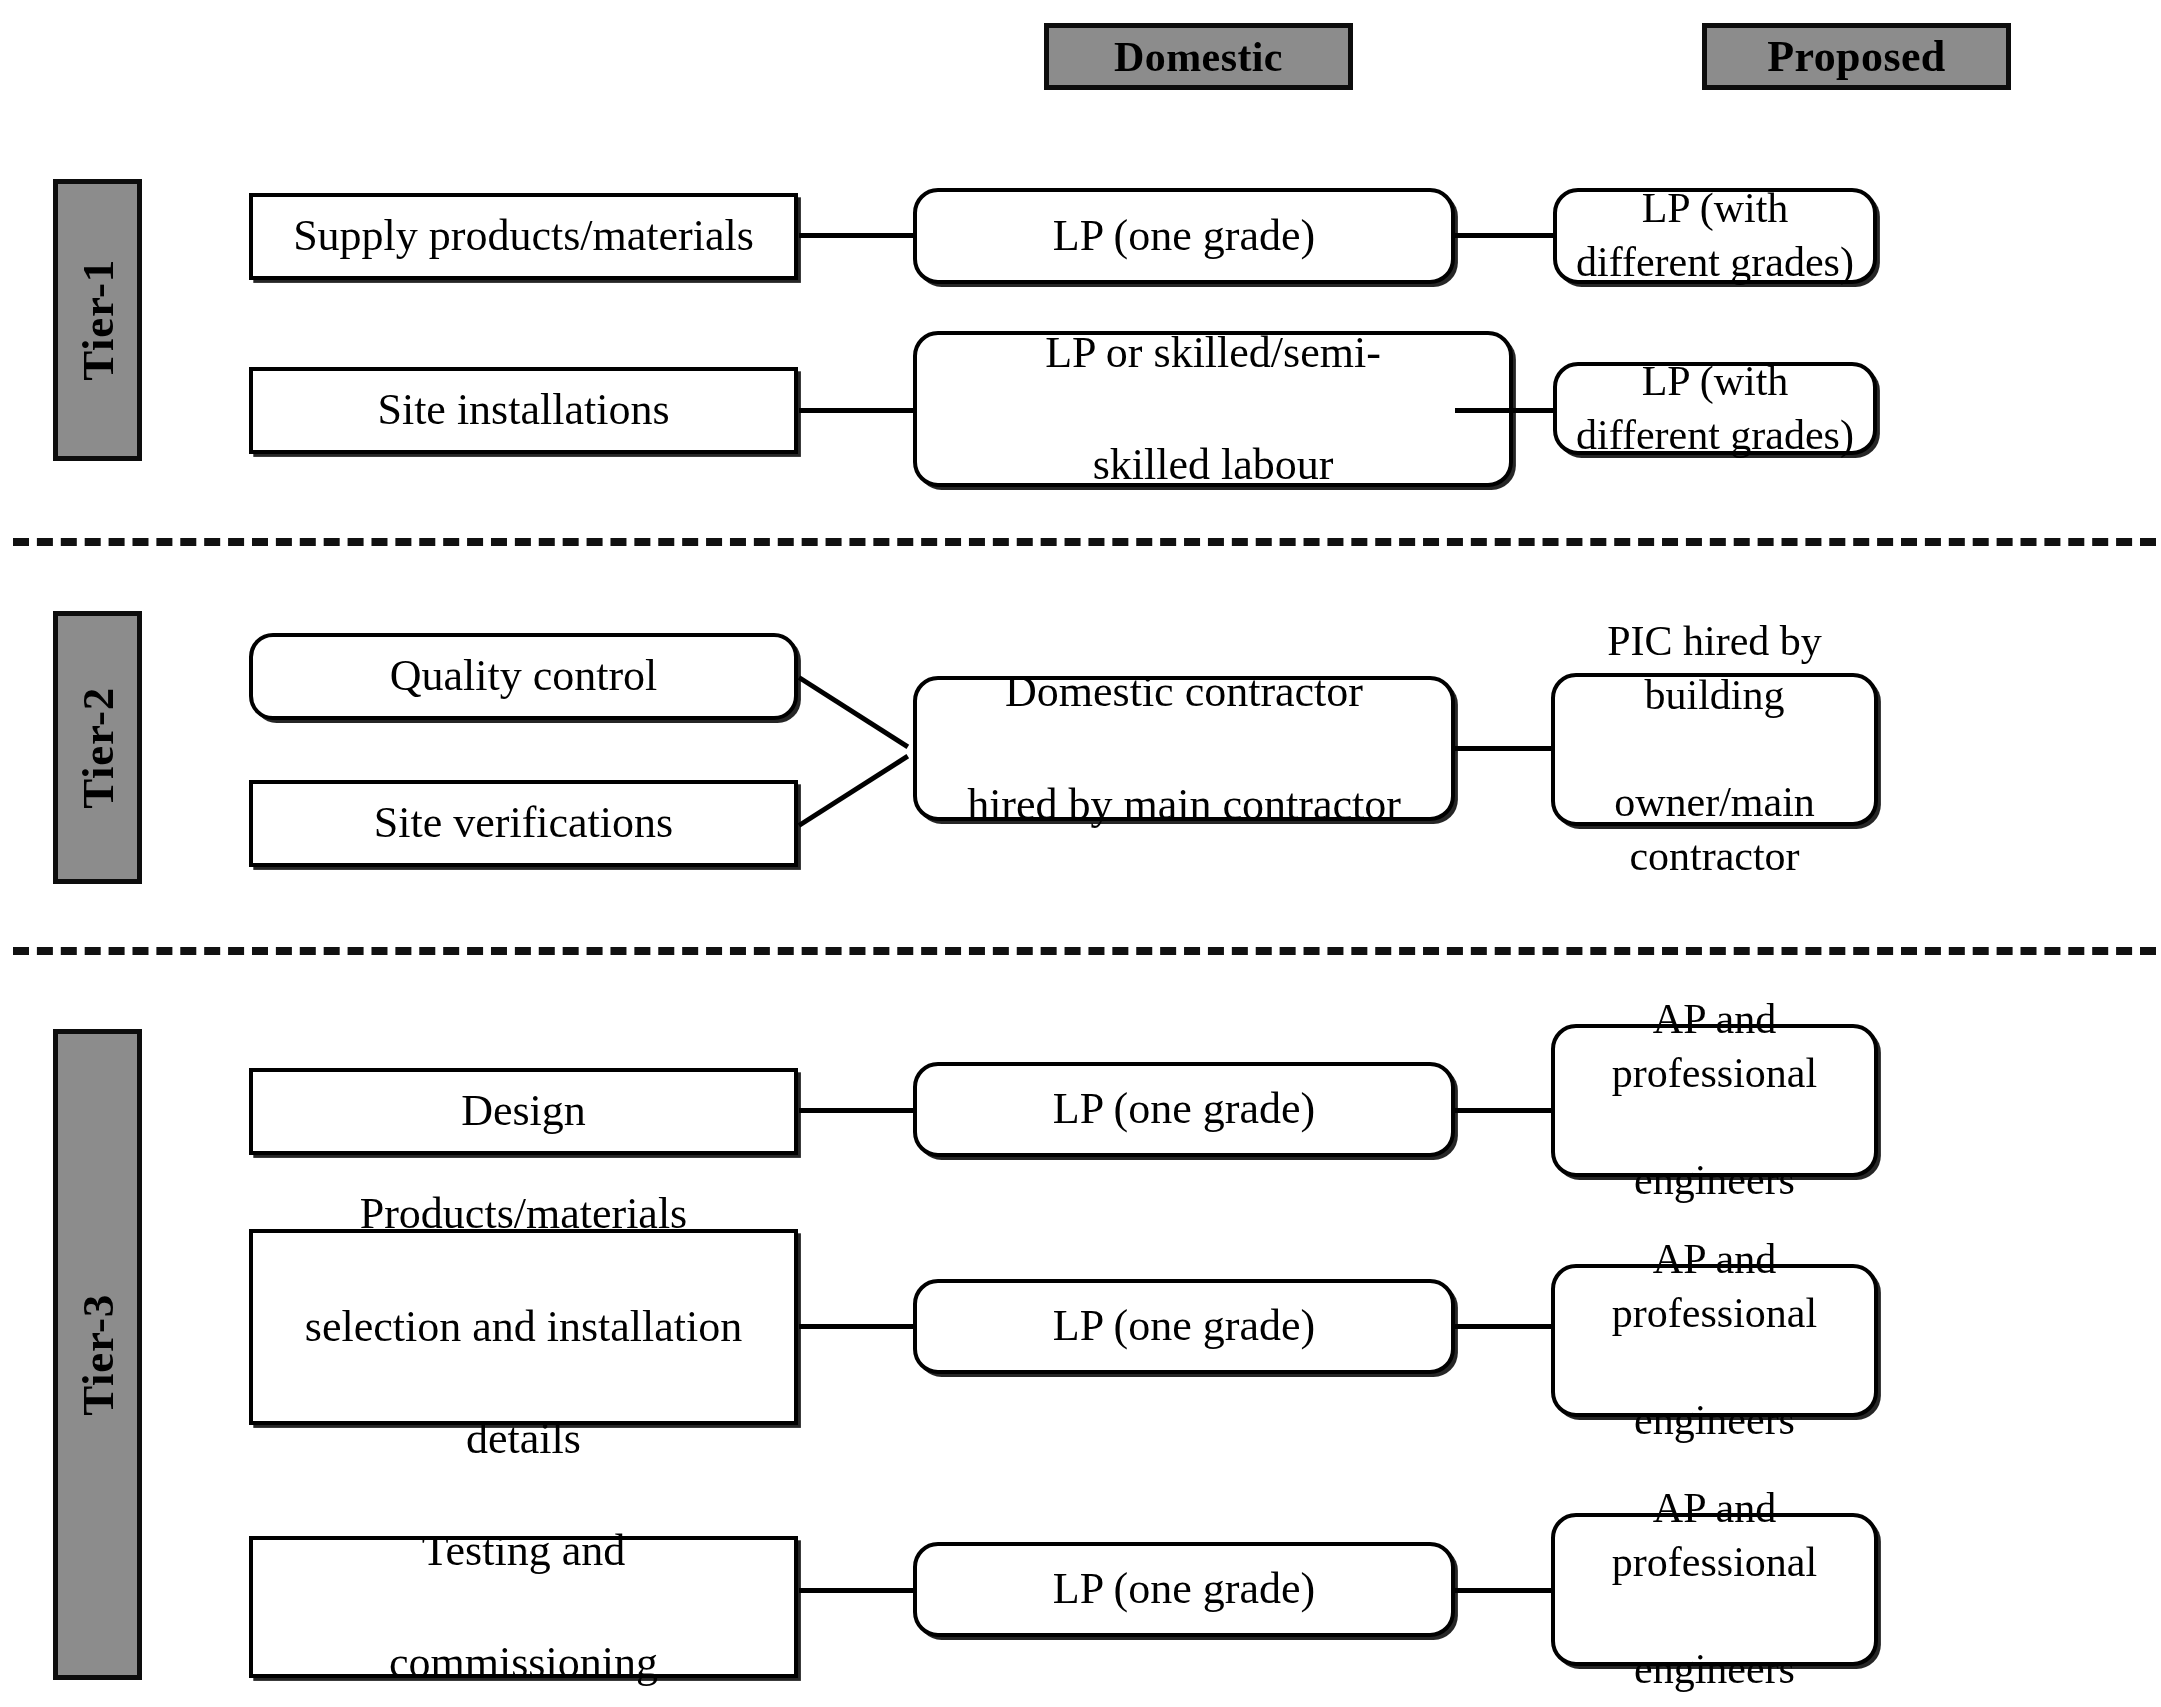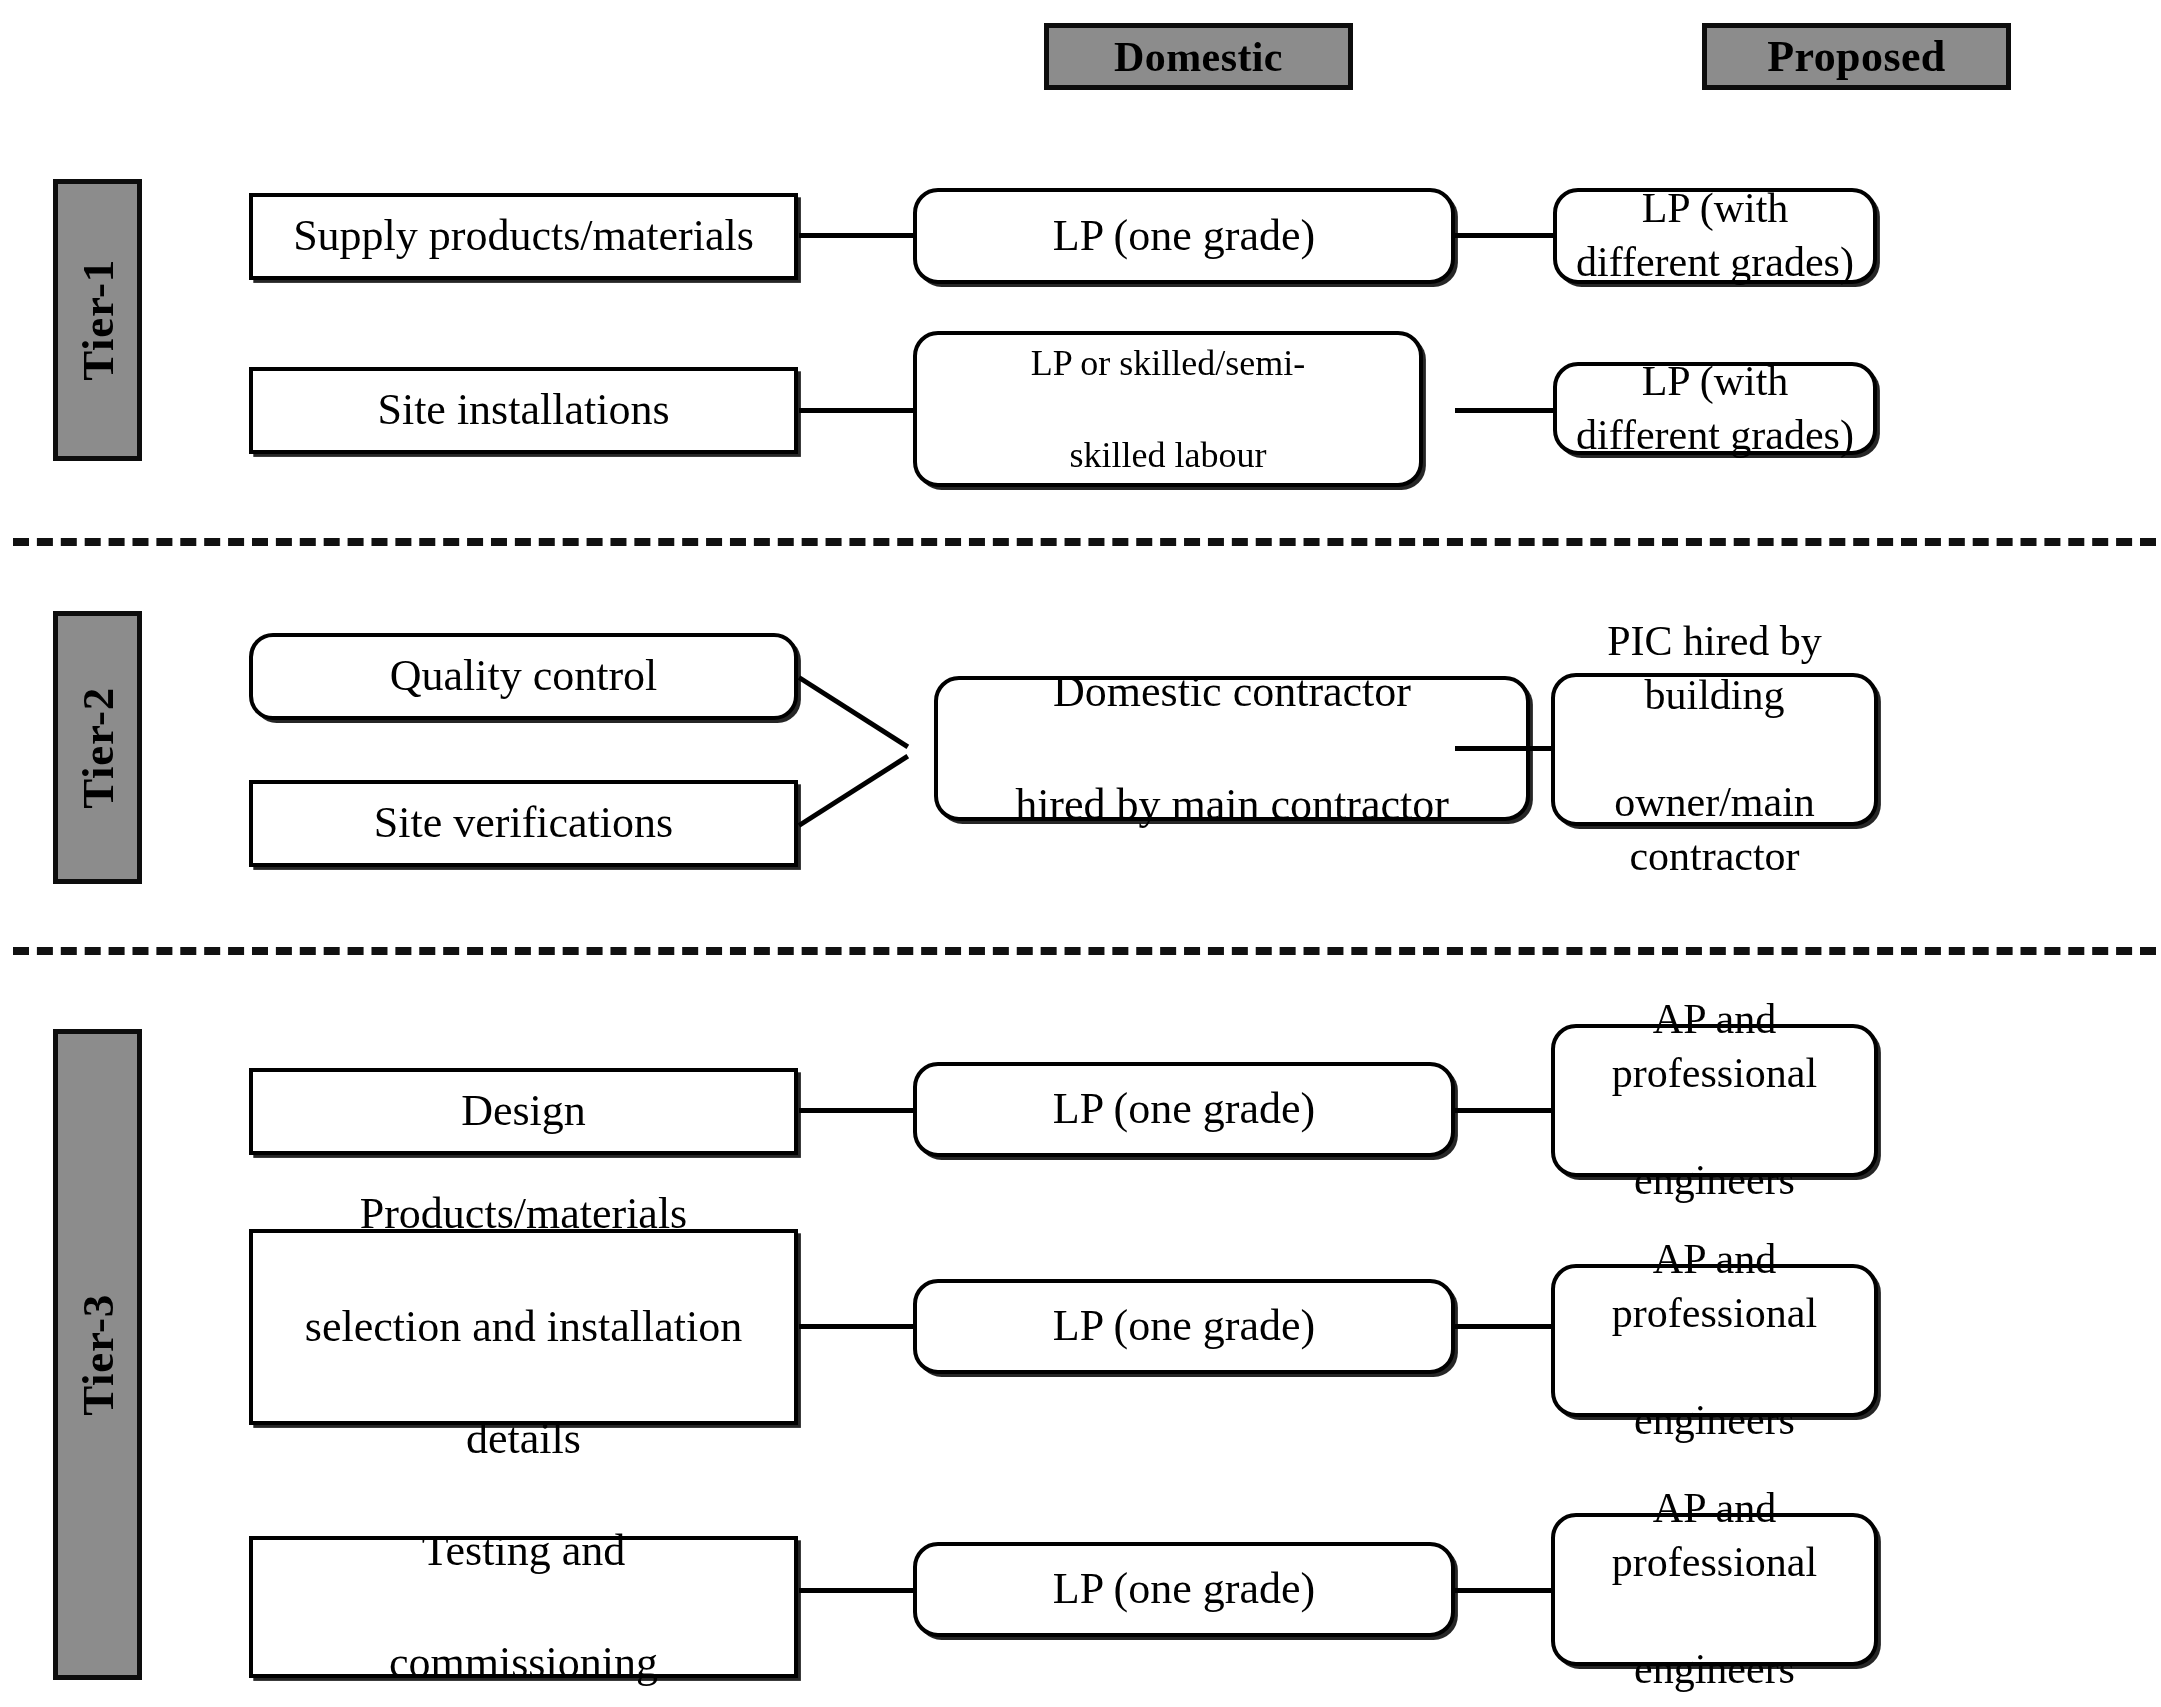--- a/index.html
+++ b/index.html
@@ -123,41 +123,41 @@
   </div>
   <div class="hline" style="left:1455px; top:233px; width:102px;"></div>
   <div class="node round" style="left:1553px; top:188px; width:324px; height:96px; font-size:42px;">
     <span>LP (with different grades)</span>
   </div>
 
   <div class="node square" style="left:249px; top:367px; width:549px; height:87px; font-size:44px;">
     <span>Site installations</span>
   </div>
   <div class="hline" style="left:799px; top:408px; width:116px;"></div>
-  <div class="node round" style="left:913px; top:331px; width:510px; height:156px; font-size:36px;">
+  <div class="node round" style="left:913px; top:331px; width:600px; height:156px; font-size:44px;">
     <span><span>LP or skilled/semi-</span><br><span>skilled labour</span></span>
   </div>
   <div class="hline" style="left:1455px; top:408px; width:102px;"></div>
   <div class="node round" style="left:1553px; top:362px; width:324px; height:93px; font-size:42px;">
     <span>LP (with different grades)</span>
   </div>
 
   <div class="divider" style="left:13px; top:538px; width:2143px;"></div>
 
   <div class="node square" style="left:249px; top:633px; width:549px; height:87px; font-size:44px;border-radius:24px;">
     <span>Quality control</span>
   </div>
   <div class="node square" style="left:249px; top:780px; width:549px; height:87px; font-size:44px;">
     <span>Site verifications</span>
   </div>
 
   <div class="diag" style="left:799px; top:675px; width:129px; transform: rotate(32.5deg);"></div>
   <div class="diag" style="left:799px; top:823px; width:129px; transform: rotate(-32.5deg);"></div>
 
-  <div class="node round" style="left:913px; top:676px; width:596px; height:145px; font-size:44px;margin-left:21px;">
+  <div class="node round" style="left:913px; top:676px; width:542px; height:145px; font-size:44px;">
     <span><span>Domestic contractor</span><br><span>hired by main contractor</span></span>
   </div>
   <div class="hline" style="left:1455px; top:746px; width:102px;"></div>
   <div class="node round" style="left:1551px; top:673px; width:327px; height:153px; font-size:42px;">
     <span><span>PIC hired by building</span><br><span>owner/main contractor</span></span>
   </div>
 
   <div class="divider" style="left:13px; top:947px; width:2143px;"></div>
 
   <div class="node square" style="left:249px; top:1068px; width:549px; height:87px; font-size:44px;">

